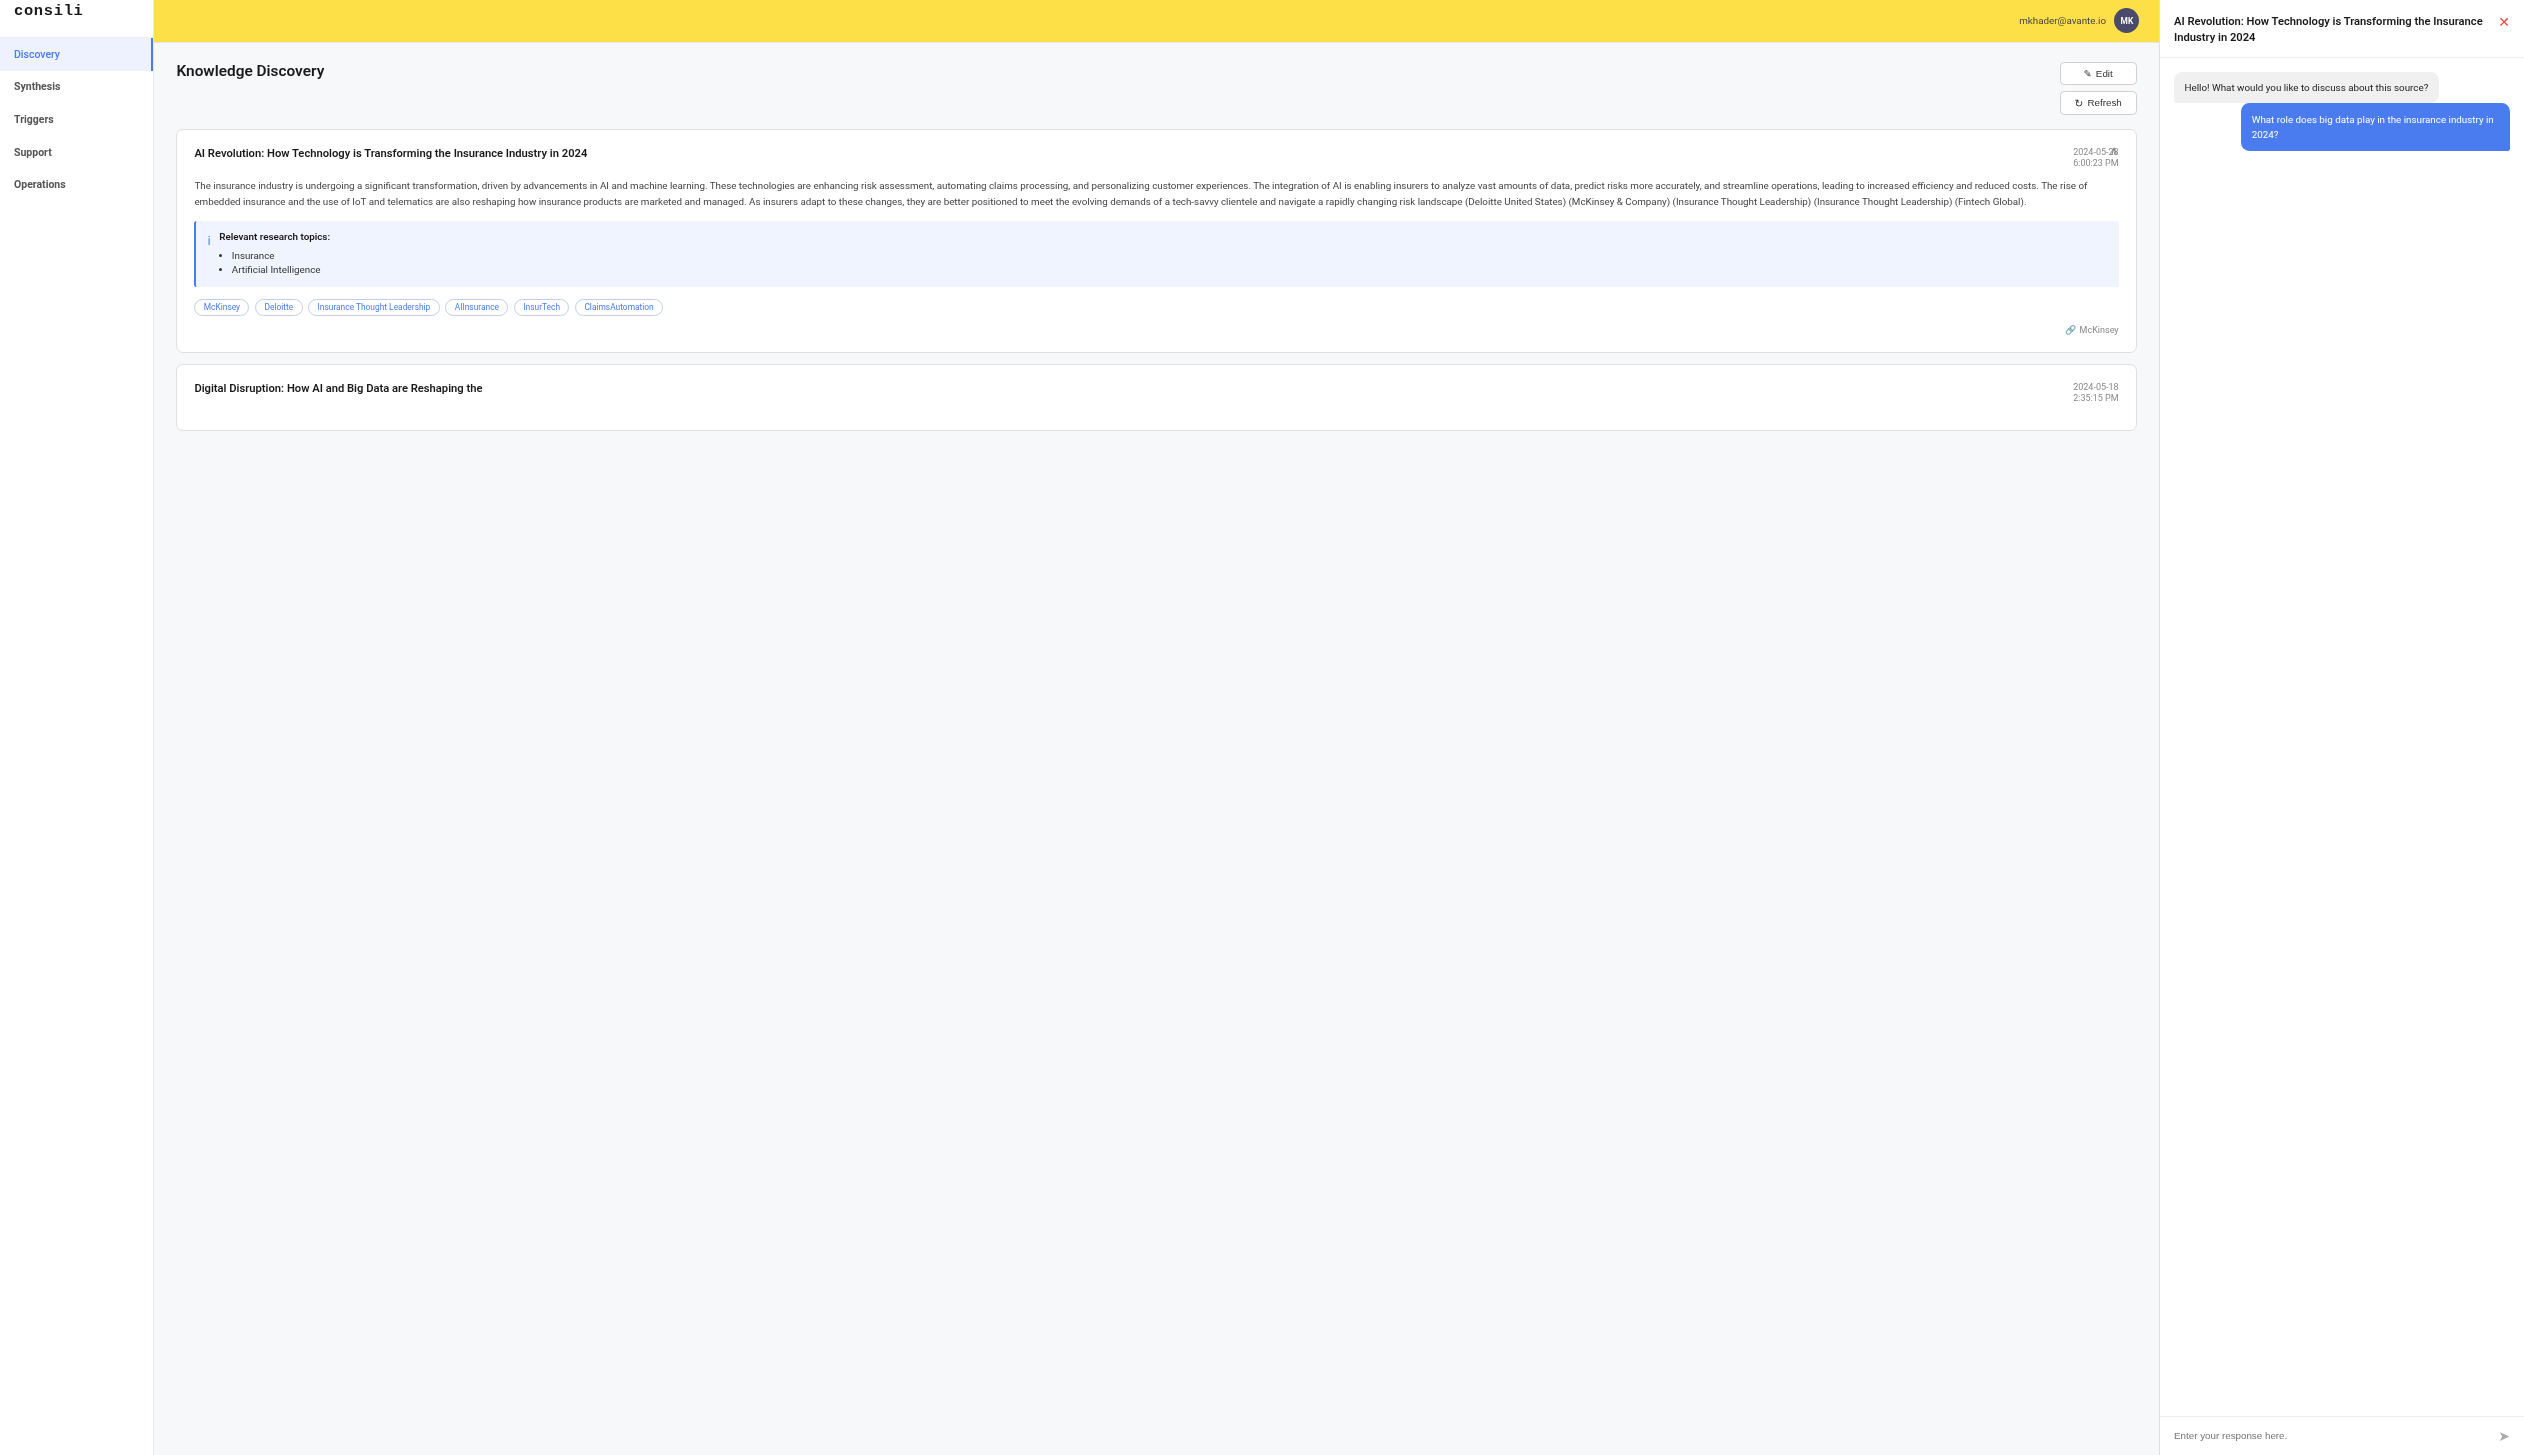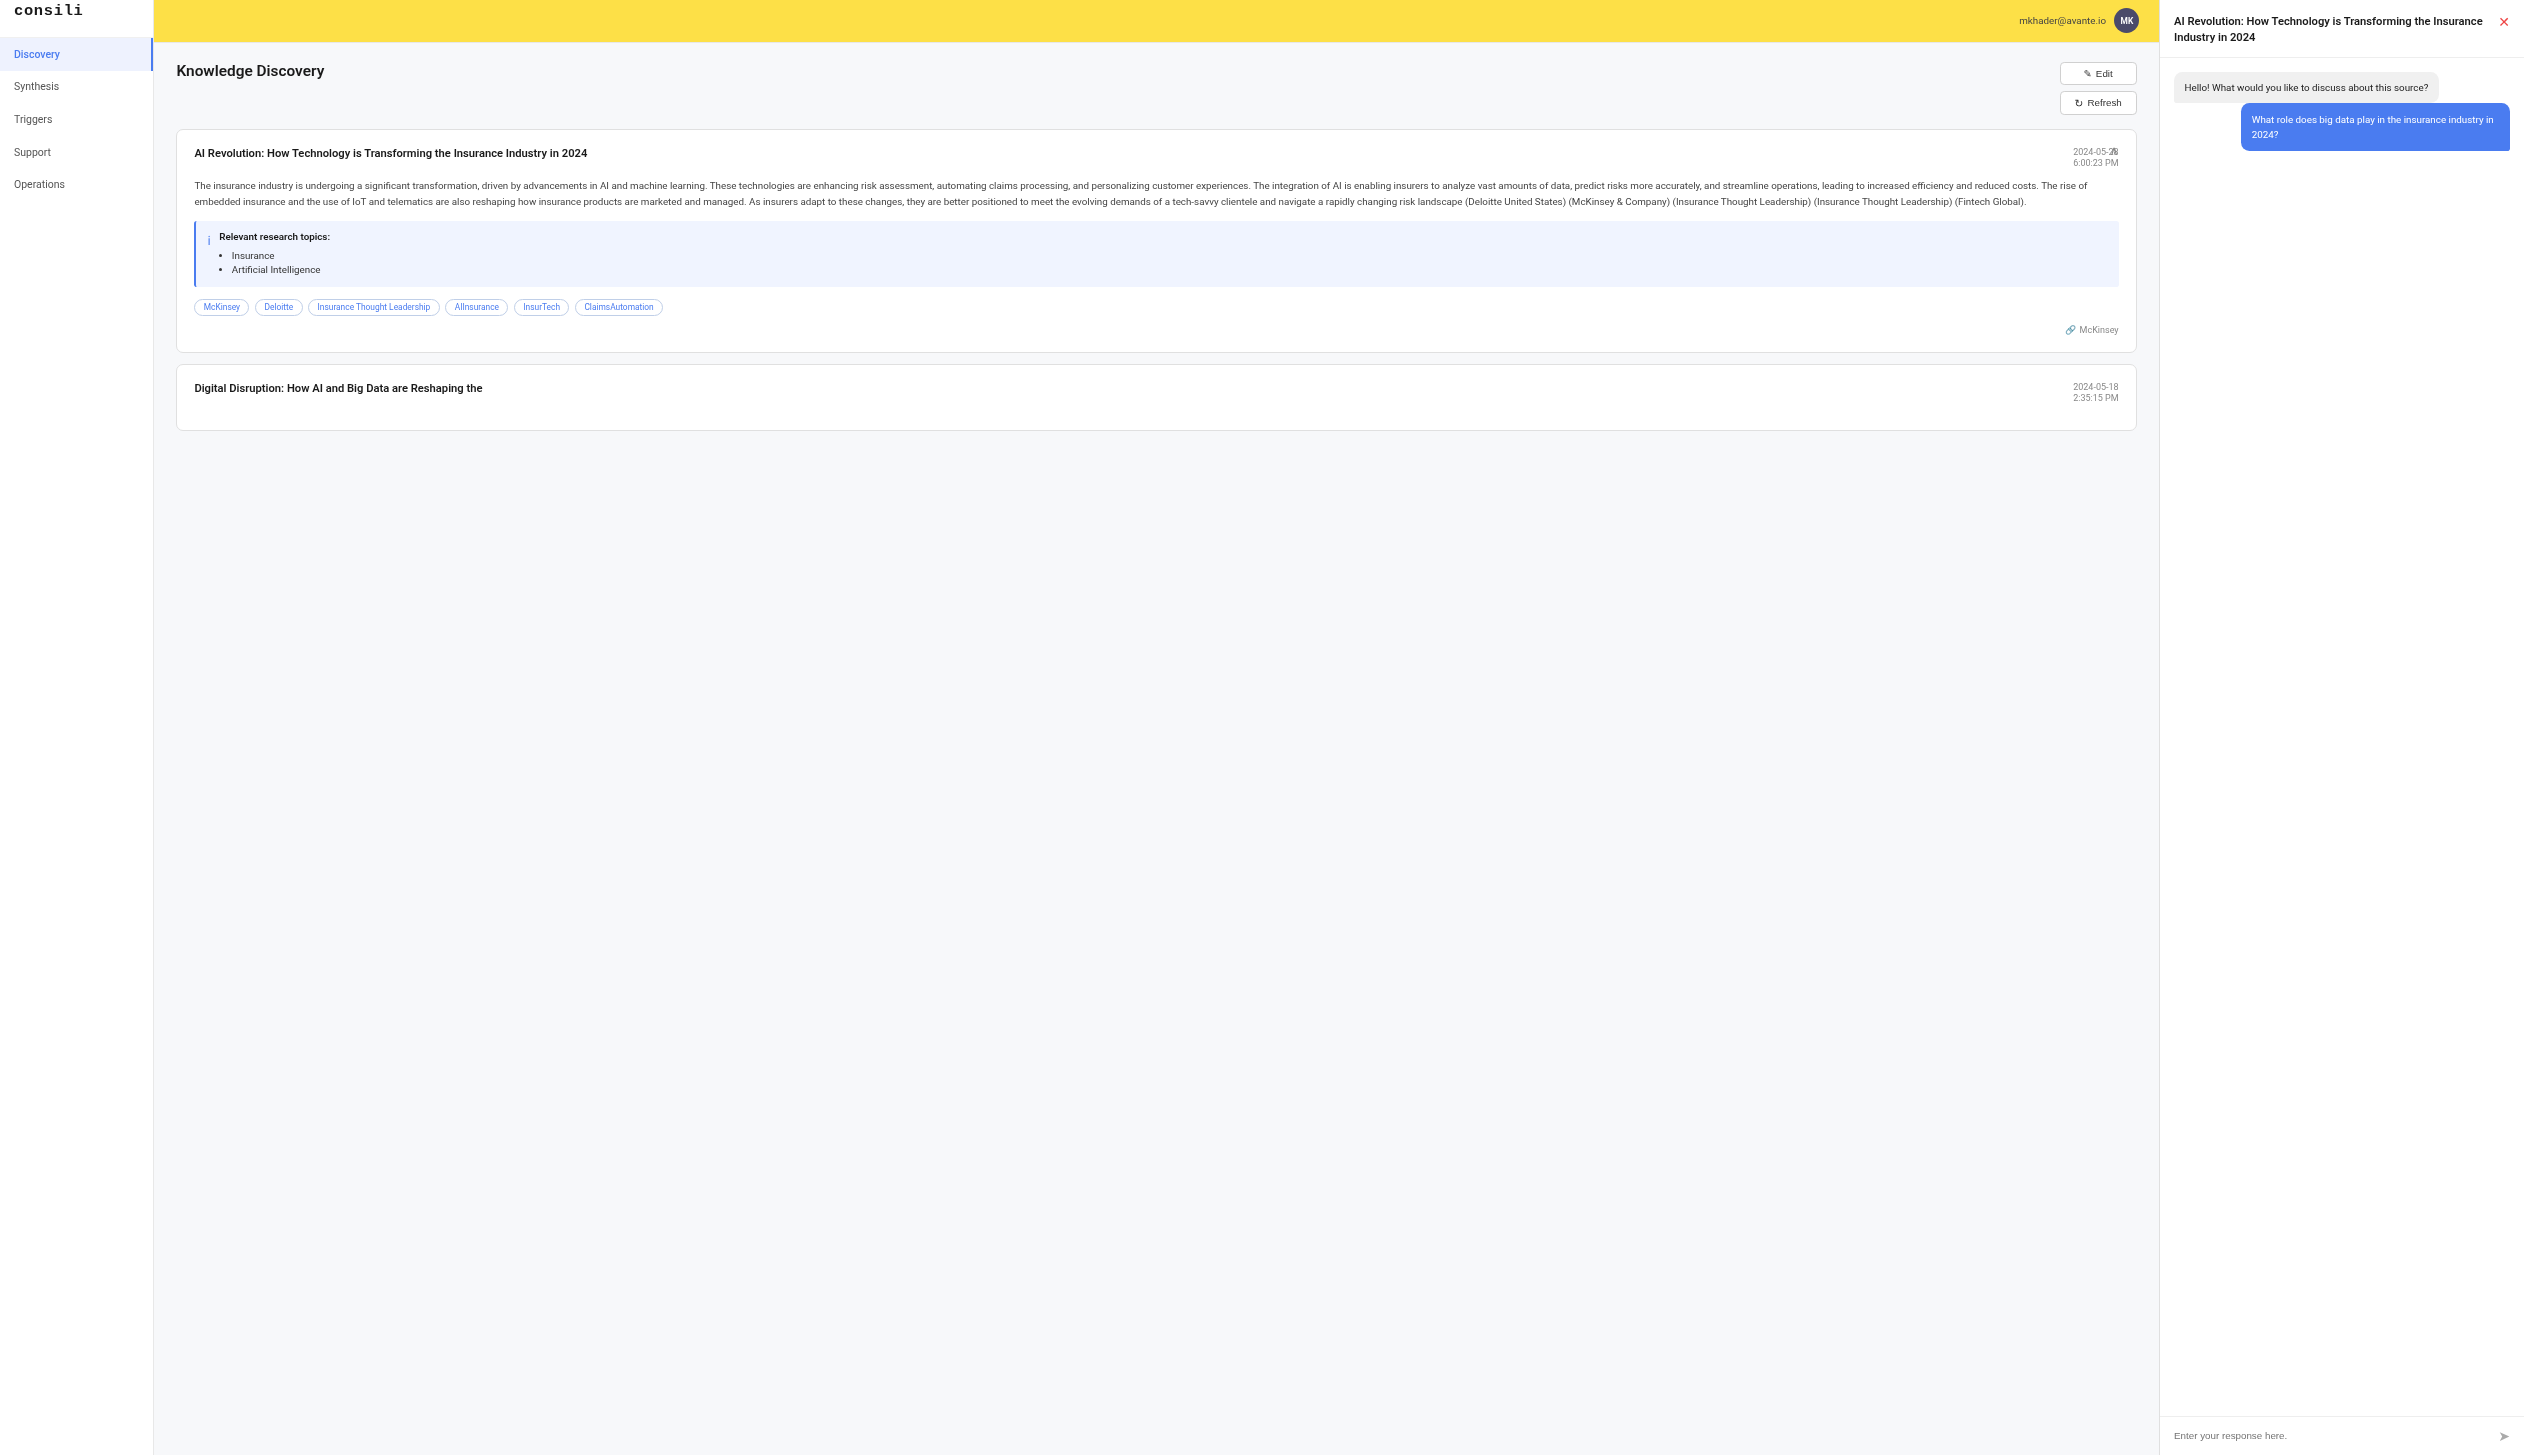--- a/index.html
+++ b/index.html
@@ -24,21 +24,21 @@
       font-weight: 700;
       letter-spacing: 0.7px;
       color: #1a1a1a;
       font-family: 'Courier New', monospace;
     }
     .nav-item {
       padding: 9.8px 14px;
       cursor: pointer;
       font-size: 10.5px;
       color: #555;
-      font-weight: 400;
+      font-weight: 700;
       transition: background 0.15s;
     }
     .nav-item.active {
       color: #4a7cf0;
       background: #eef2fe;
       font-weight: 500;
       border-right: 2.1px solid #4a7cf0;
     }
 
     

